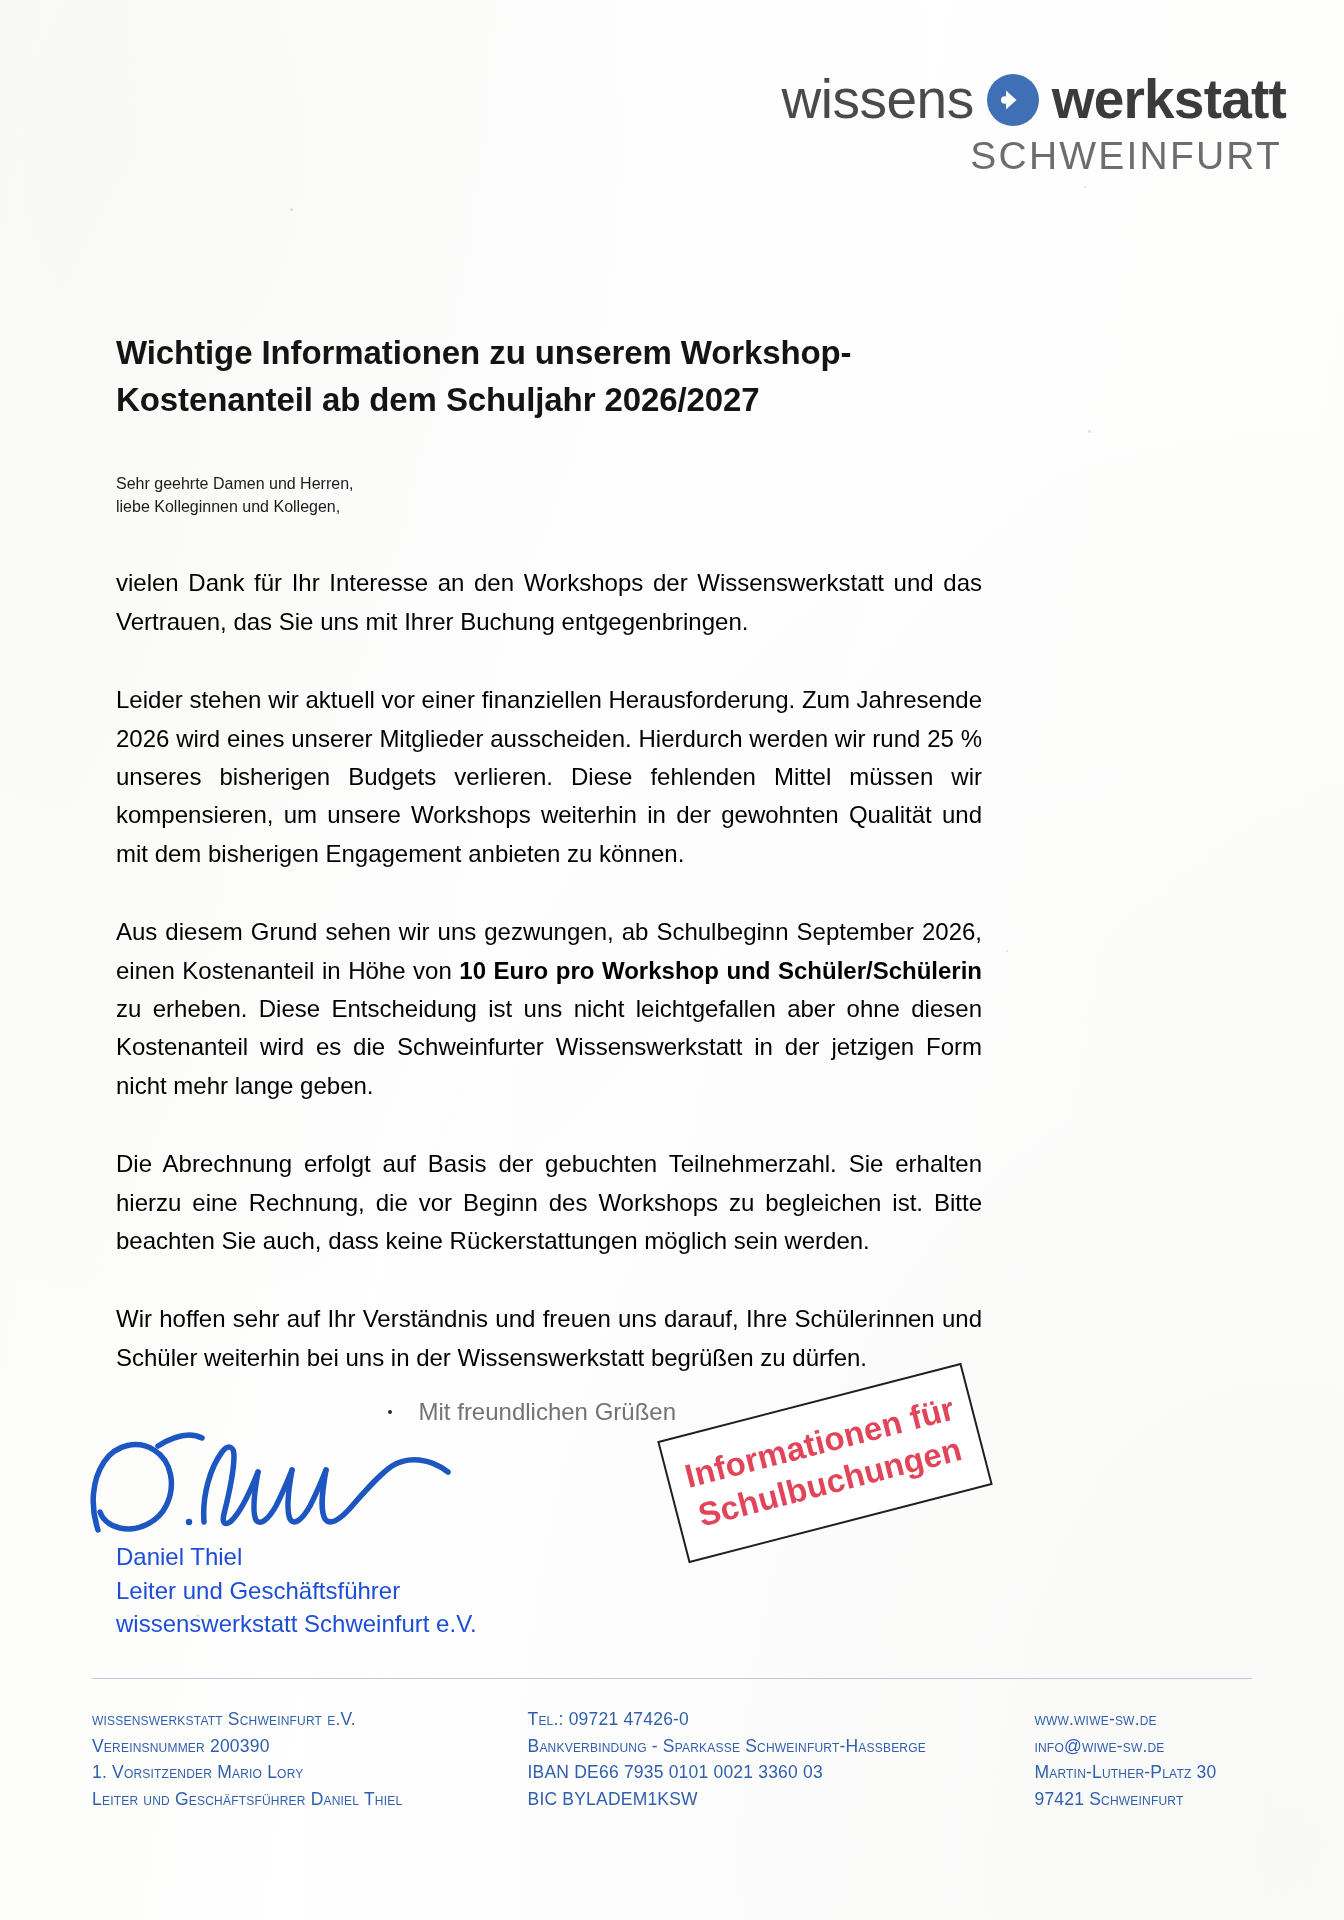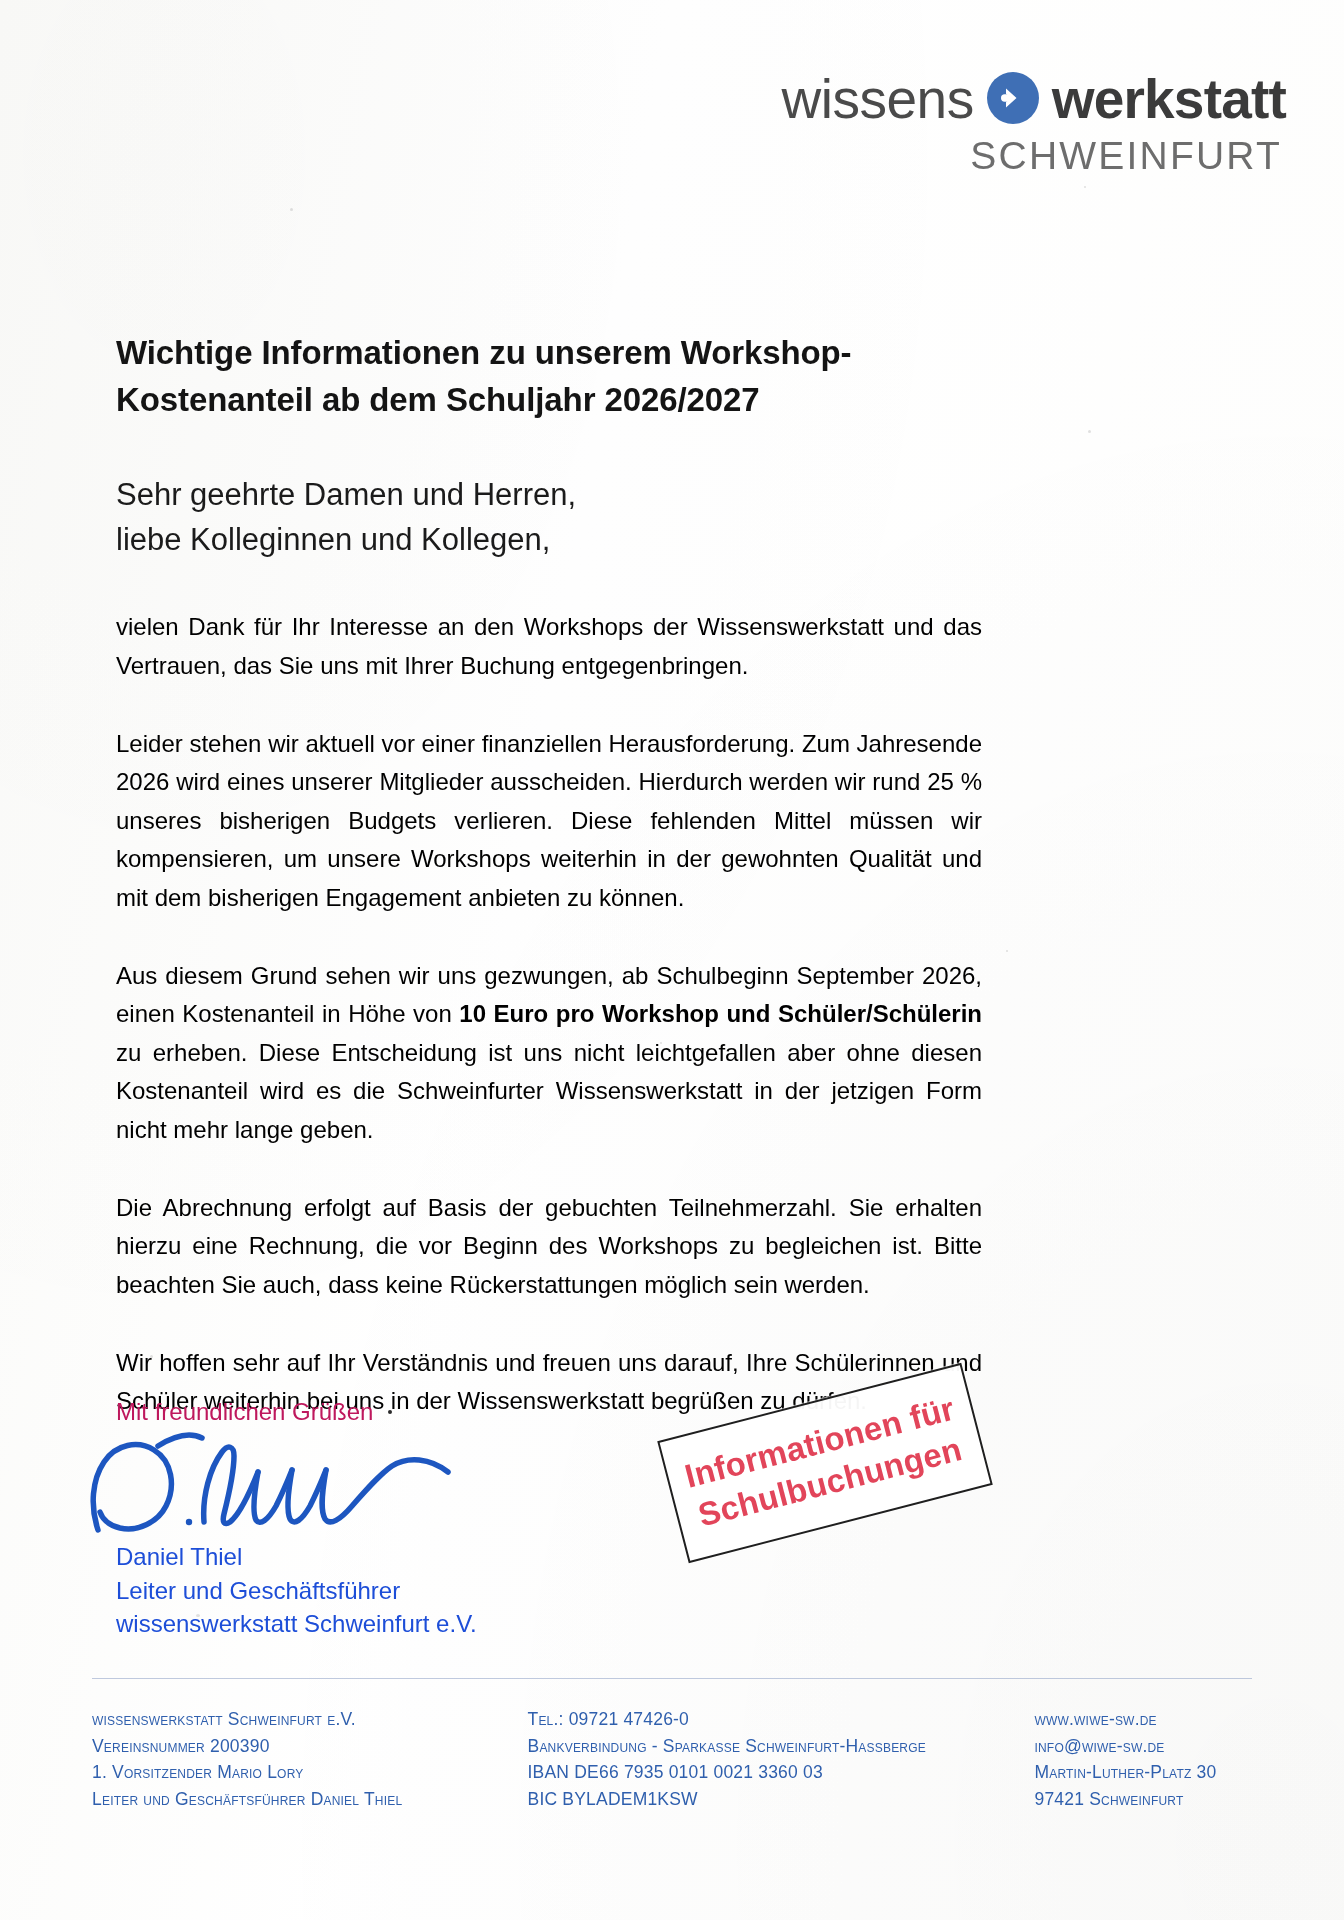--- a/index.html
+++ b/index.html
@@ -40,21 +40,21 @@
   
   .letterhead {
     position: absolute;
     top: 72px;
     right: 58px;
     text-align: right;
     width: 620px;
   }
   .logo-row {
     display: flex;
-    align-items: flex-start;
+    align-items: center;
     justify-content: flex-end;
     gap: 13px;
     white-space: nowrap;
   }
   .logo-wissens {
     font-size: 55px;
     font-weight: 400;
     letter-spacing: -0.5px;
     color: #4a4a4a;
     line-height: 1;
@@ -96,21 +96,21 @@
   }
   .letter-title {
     font-size: 33px;
     font-weight: 700;
     line-height: 1.42;
     letter-spacing: -0.1px;
     color: #141414;
     margin-bottom: 48px;
   }
   .salutation {
-    font-size: 31px;
+    font-size: 16px;
     line-height: 1.46;
     color: #1b1b1b;
     margin-bottom: 46px;
   }
   .salutation div { white-space: nowrap; }
   p.para {
     font-size: 24px;
     line-height: 1.60;
     text-align: justify;
     color: #000000;
@@ -121,23 +121,24 @@
 
   
   .closing {
     position: absolute;
     top: 1398px;
     left: 116px;
     width: 560px;
   }
   .closing-line {
     font-size: 24px;
-    color: #be185d;
+    color: #737373;
     position: relative;
     white-space: nowrap;
+    text-align: right;
   }
   .closing-dot {
     position: absolute;
     left: 272px;
     top: 12px;
     width: 4px; height: 4px;
     border-radius: 50%;
     background: #2b2b2b;
   }
   .signature {

